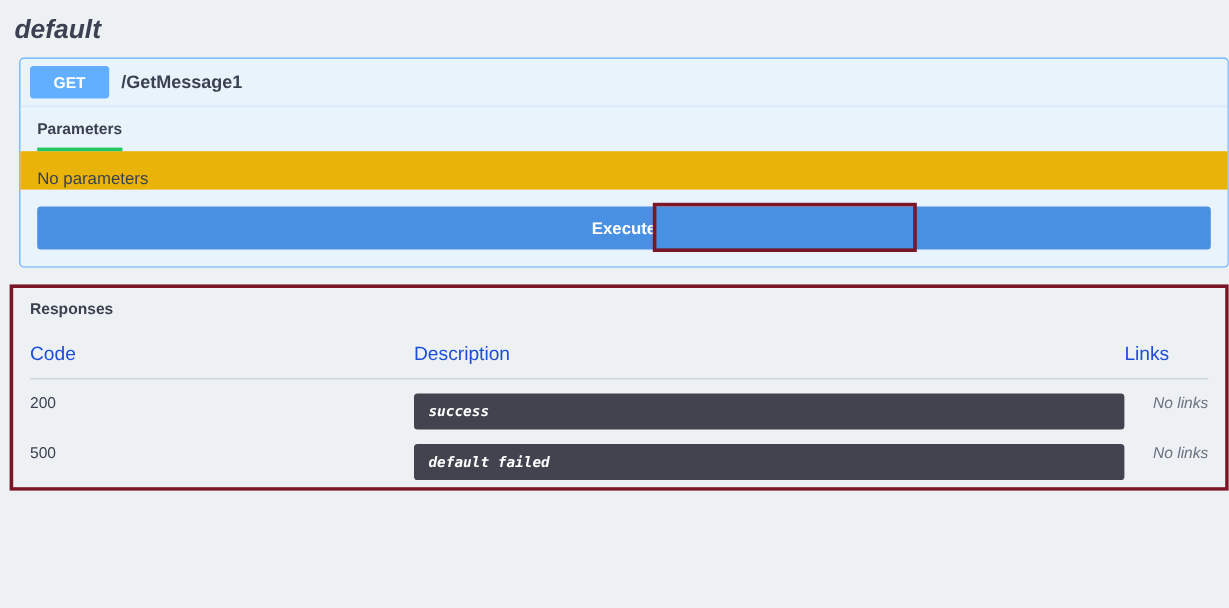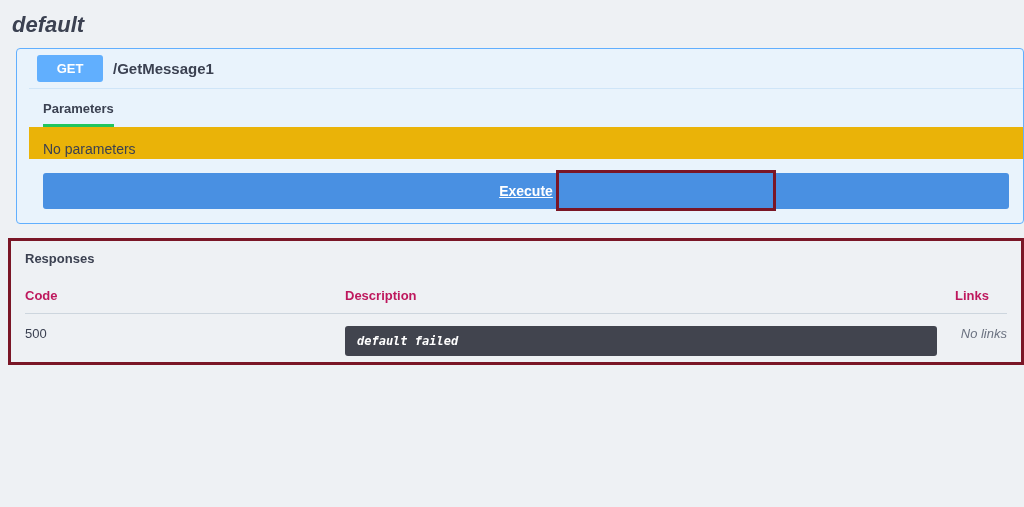--- a/index.html
+++ b/index.html
@@ -19,21 +19,20 @@
     margin: 8px 8px 10px 8px;
     font-style: italic;
   }
 
   .operation-block {
     margin: 0 0 0 12px;
     border: 1px solid #61affe;
     border-radius: 4px;
     background: #e9f3fc;
     overflow: visible;
-    padding-left: 12px;
   }
 
   .op-summary {
     display: flex;
     align-items: center;
     padding: 6px 8px;
     gap: 10px;
     border-bottom: 1px solid #cfe5f8;
   }
   .method-badge {
@@ -81,21 +80,20 @@
     width: 100%;
     background: #4990e2;
     color: #fff;
     border: none;
     font-weight: 700;
     font-size: 14px;
     padding: 10px 0;
     border-radius: 3px;
     cursor: pointer;
     font-family: inherit;
-    text-decoration: underline;
   }
   .execute-highlight {
     position: absolute;
     border: 3px solid #7a1626;
     pointer-events: none;
   }
 
   .responses-highlight {
     margin: 14px 0 0 4px;
     border: 3px solid #7a1626;
@@ -110,29 +108,29 @@
     margin: 4px 0 22px 0;
   }
 
   table.responses {
     width: 100%;
     border-collapse: collapse;
     table-layout: fixed;
   }
   table.responses thead th {
     text-align: left;
-    font-size: 13px;
-    font-weight: 700;
-    color: #be185d;
+    font-size: 16px;
+    font-weight: 400;
+    color: #1d4ed8;
     padding: 0 0 10px 0;
     border-bottom: 1px solid #cdd6de;
   }
   table.responses th.col-code  { width: 320px; }
   table.responses th.col-desc  { }
-  table.responses th.col-links { width: 70px; text-align: center; }
+  table.responses th.col-links { width: 70px; text-align: left; }
 
   table.responses tbody td {
     padding: 12px 0 0 0;
     vertical-align: top;
     font-size: 13px;
   }
   td.code-cell { color: #3b4151; }
   td.desc-cell { padding-right: 30px; }
   td.links-cell { text-align: right; font-style: italic; color: #6b7280; }
 
@@ -179,20 +177,27 @@
       <table class="responses">
         <thead>
           <tr>
             <th class="col-code">Code</th>
             <th class="col-desc">Description</th>
             <th class="col-links">Links</th>
           </tr>
         </thead>
         <tbody id="responses-body">
             <tr>
+              <td class="code-cell">200</td>
+              <td class="desc-cell">
+                <div class="desc-box">success</div>
+              </td>
+              <td class="links-cell">No links</td>
+            </tr>
+            <tr>
               <td class="code-cell">500</td>
               <td class="desc-cell">
                 <div class="desc-box">default failed</div>
               </td>
               <td class="links-cell">No links</td>
             </tr>
           </tbody>
       </table>
     </div>
   </div>

